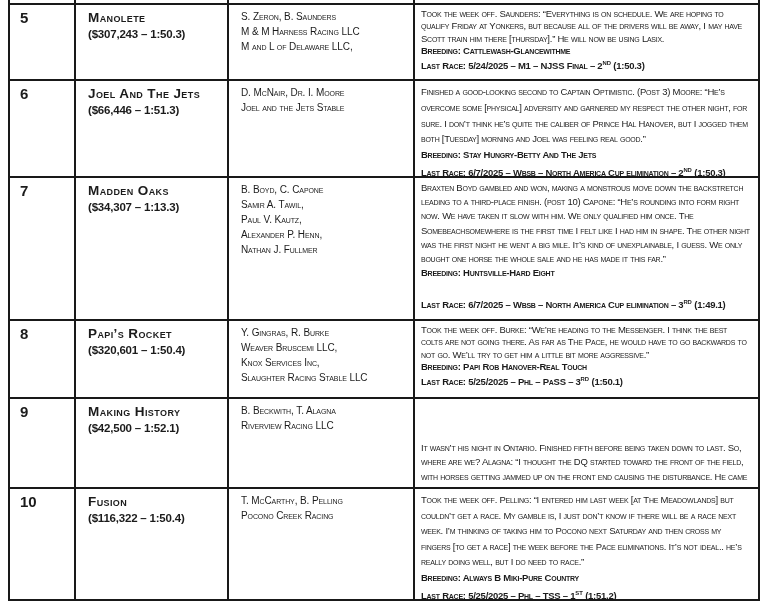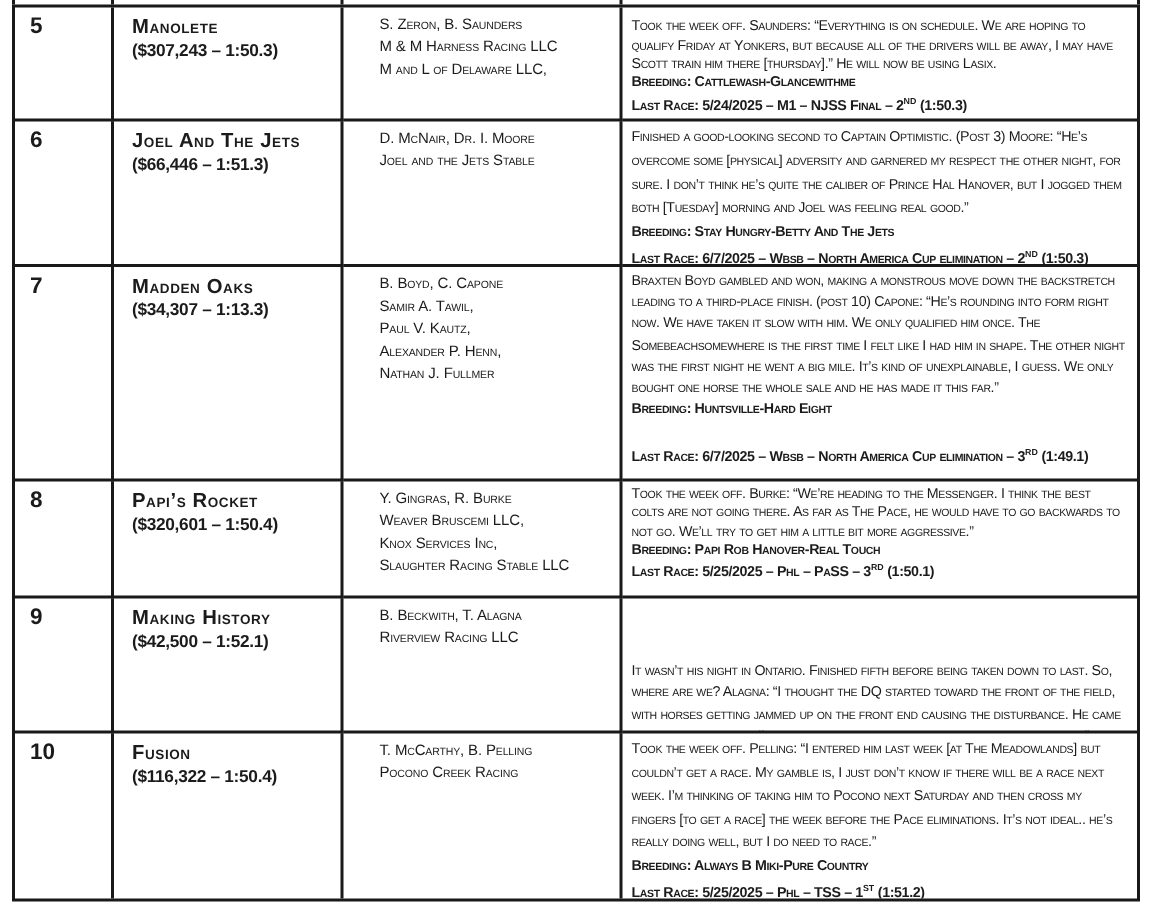--- a/index.html
+++ b/index.html
@@ -18,29 +18,29 @@
     border:2px solid #191919;
   }
   .row{display:contents;}
   .c{box-sizing:border-box;border-right:2px solid #191919;border-bottom:2px solid #191919;overflow:hidden;}
   .c.last-col{border-right:none;}
   .row:last-of-type .c{border-bottom:none;}
   .cell-num{padding:4px 0 0 10px;font-weight:bold;font-size:15px;}
   .cell-name{padding:5px 4px 16px 12px;}
   .horse-name{font-weight:bold;font-variant:small-caps;font-size:13.5px;letter-spacing:.4px;line-height:16px;}
   .horse-stats{font-weight:bold;font-size:11.5px;line-height:16px;letter-spacing:-.2px;}
-  .cell-conn{padding:4px 2px 0 24px;font-variant:small-caps;font-size:10px;line-height:15px;letter-spacing:-.1px;}
+  .cell-conn{padding:4px 2px 0 12px;font-variant:small-caps;font-size:10px;line-height:15px;letter-spacing:-.1px;}
   .cell-comm{padding:3px 8px 2px 6px;font-variant:small-caps;font-size:9.5px;letter-spacing:-.25px;display:flex;flex-direction:column;}
   .comm-body{font-weight:normal;}
   .breeding{font-weight:bold;}
   .lastrace{font-weight:bold;}
   .lastrace sup{font-size:.62em;vertical-align:super;letter-spacing:0;}
   .has-gap .lastrace{margin-top:15px;}
   
-  .row-5 .cell-comm{line-height:12.3px;justify-content:flex-end;}
+  .row-5 .cell-comm{line-height:12.3px;}
   .row-6 .cell-comm{line-height:15.8px;}
   .row-7 .cell-comm{line-height:14.2px;}
   .row-8 .cell-comm{line-height:12.3px;}
   .row-9 .cell-comm{line-height:14.4px;margin-top:39px;}
   .row-10 .cell-comm{line-height:15.6px;}
 </style>
 </head>
 <body>
 
 <div class="sheet">

